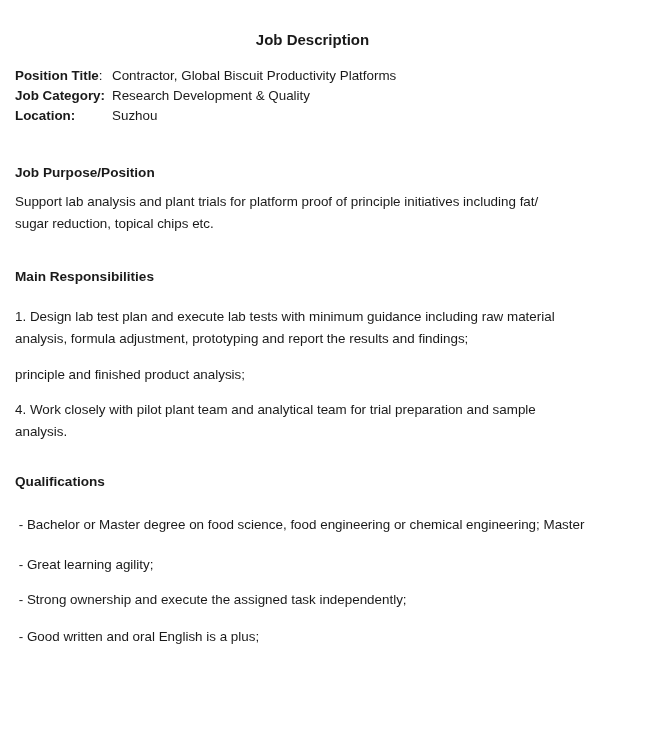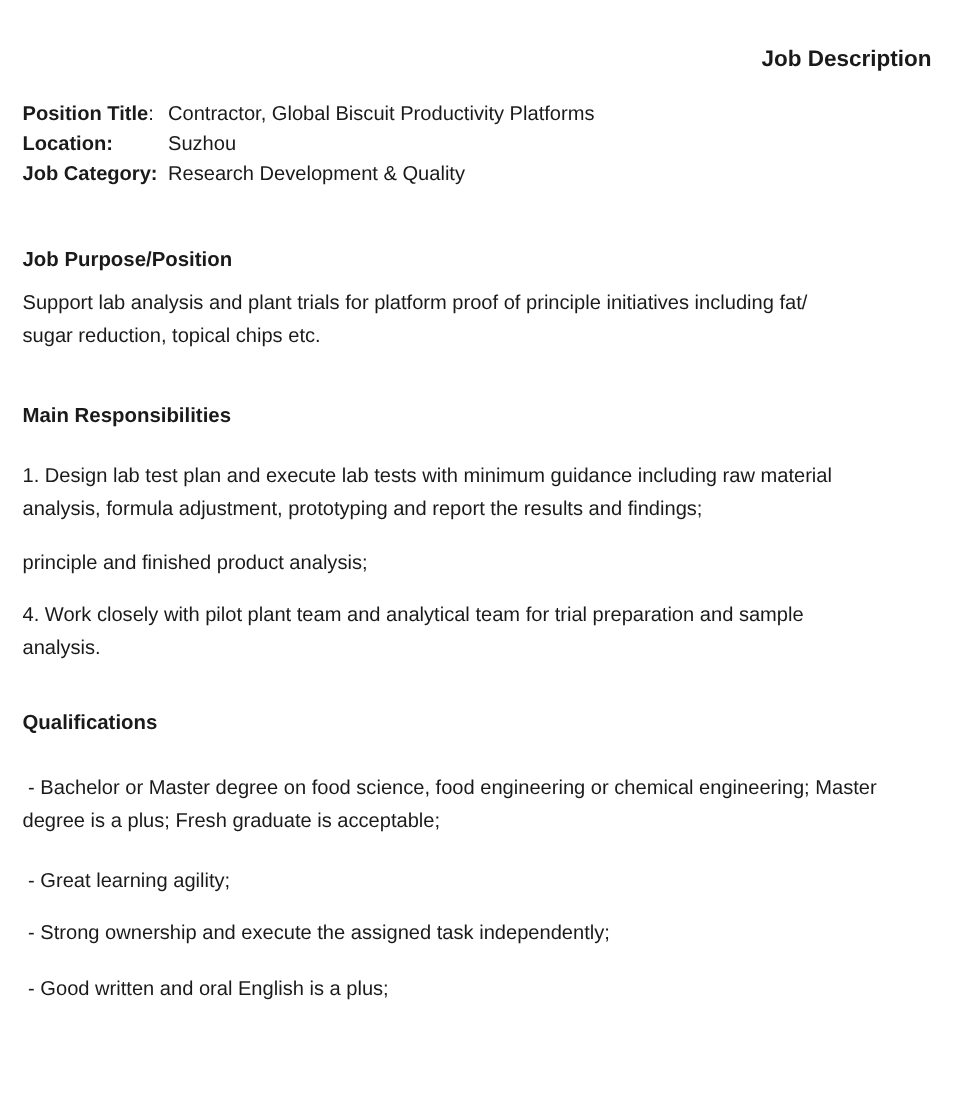--- a/index.html
+++ b/index.html
@@ -14,21 +14,21 @@
     font-family: "Liberation Sans", sans-serif;
     font-size: 13.4px;
     color: #1a1a1a;
     -webkit-font-smoothing: antialiased;
   }
   .doc-title {
     margin: 0;
     font-size: 15px;
     font-weight: bold;
     line-height: 22px;
-    text-align: right;
+    text-align: center;
     transform: translateX(-11px);
   }
   .meta { margin-top: 15px; }
   .meta-row { display: flex; line-height: 20px; white-space: pre; justify-content: center; }
   .meta-label { flex: 0 0 97px; width: 97px; font-weight: bold; }
   .meta-label .colon-thin { font-weight: normal; }
   .meta-value { flex: 1; }
   .heading {
     font-weight: bold;
     font-size: 13.6px;
@@ -43,26 +43,26 @@
 <div class="page">
 
   <h1 class="doc-title">Job Description</h1>
 
   <div class="meta">
     <div class="meta-row">
       <span class="meta-label"><span>Position Title</span><span class="colon-thin">:</span></span>
       <span class="meta-value">Contractor, Global Biscuit Productivity Platforms</span>
     </div>
     <div class="meta-row">
+      <span class="meta-label"><span>Job Category</span><span>:</span></span>
+      <span class="meta-value">Research Development &amp; Quality</span>
+    </div>
+    <div class="meta-row">
       <span class="meta-label"><span>Location</span><span>:</span></span>
       <span class="meta-value">Suzhou</span>
-    </div>
-    <div class="meta-row">
-      <span class="meta-label"><span>Job Category</span><span>:</span></span>
-      <span class="meta-value">Research Development &amp; Quality</span>
     </div>
   </div>
 
   <div class="heading" style="margin-top:36px">Job Purpose/Position</div>
   <div class="para" style="margin-top:7px">
     <div class="line">Support lab analysis and plant trials for platform proof of principle initiatives including fat/</div>
     <div class="line">sugar reduction, topical chips etc.</div>
   </div>
 
   <div class="heading" style="margin-top:31px">Main Responsibilities</div>
@@ -74,21 +74,20 @@
     <div class="line">principle and finished product analysis;</div>
   </div>
   <div class="para" style="margin-top:13px">
     <div class="line">4. Work closely with pilot plant team and analytical team for trial preparation and sample</div>
     <div class="line">analysis.</div>
   </div>
 
   <div class="heading" style="margin-top:28px">Qualifications</div>
   <div class="para" style="margin-top:21px">
     <div class="line"> - Bachelor or Master degree on food science, food engineering or chemical engineering; Master</div>
-    <div class="line">degree is a plus; Fresh graduate is acceptable;</div>
   </div>
   <div class="para" style="margin-top:18px">
     <div class="line"> - Great learning agility;</div>
   </div>
   <div class="para" style="margin-top:13px">
     <div class="line"> - Strong ownership and execute the assigned task independently;</div>
   </div>
   <div class="para" style="margin-top:15px">
     <div class="line"> - Good written and oral English is a plus;</div>
   </div>

